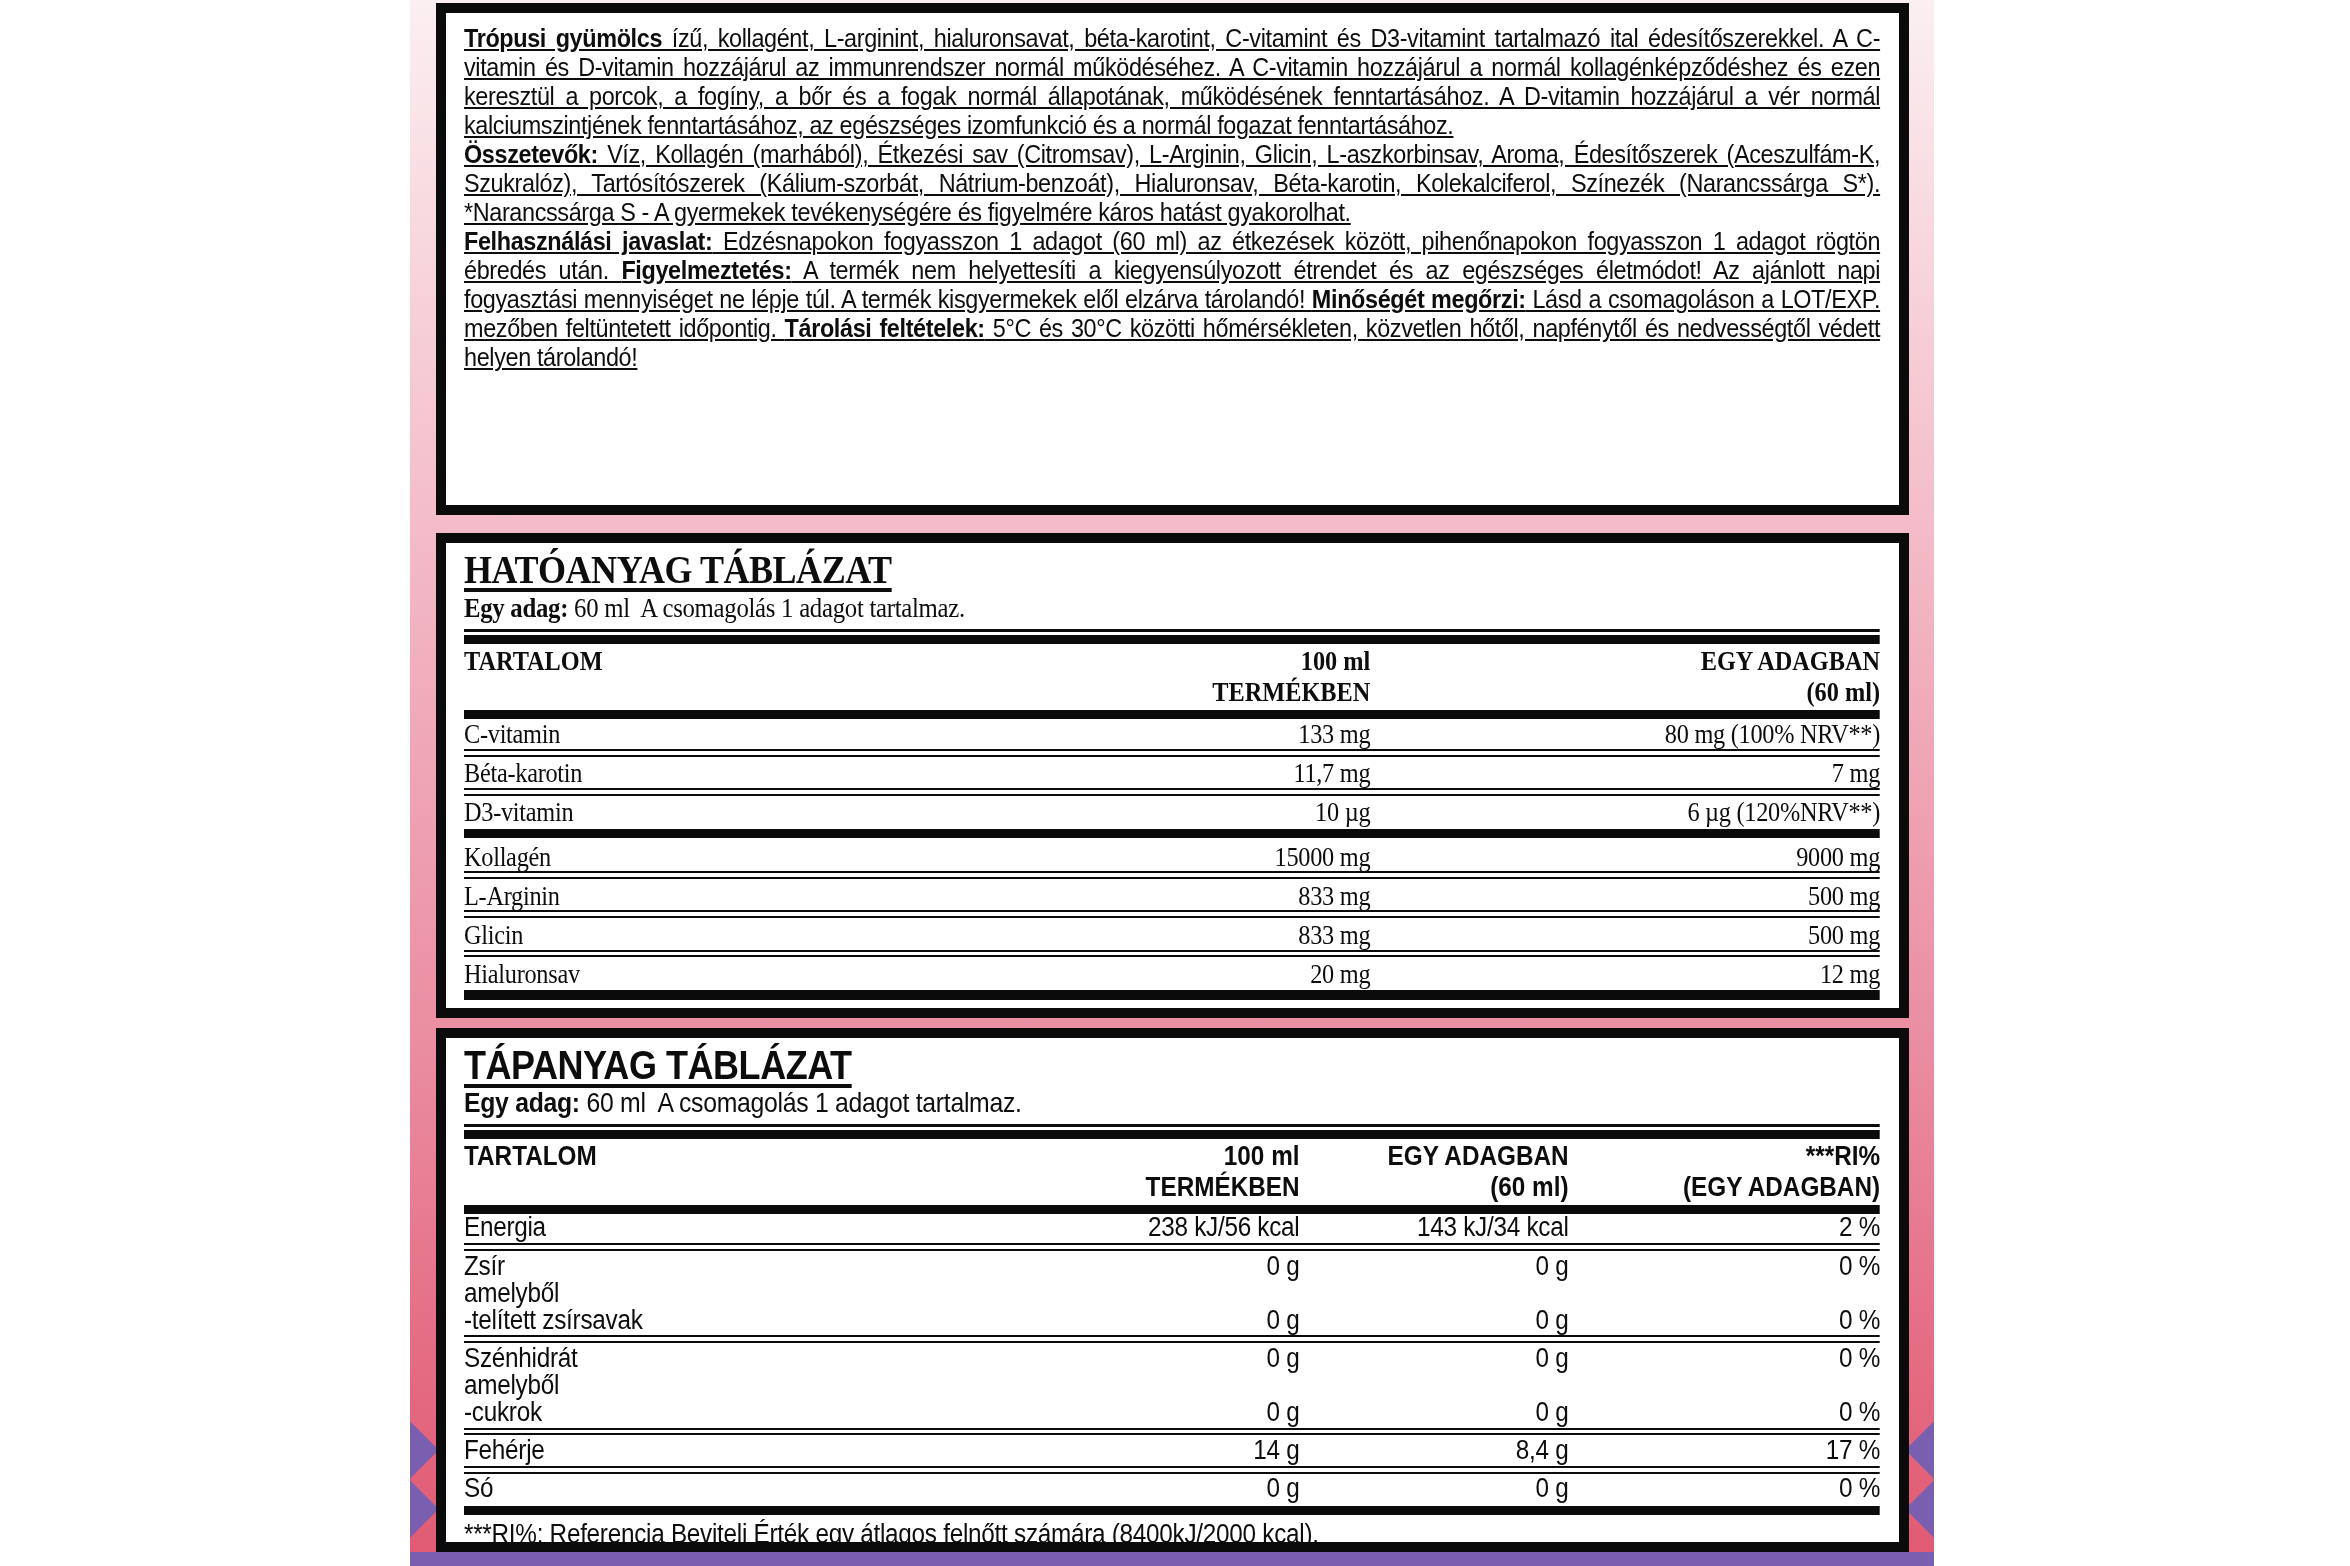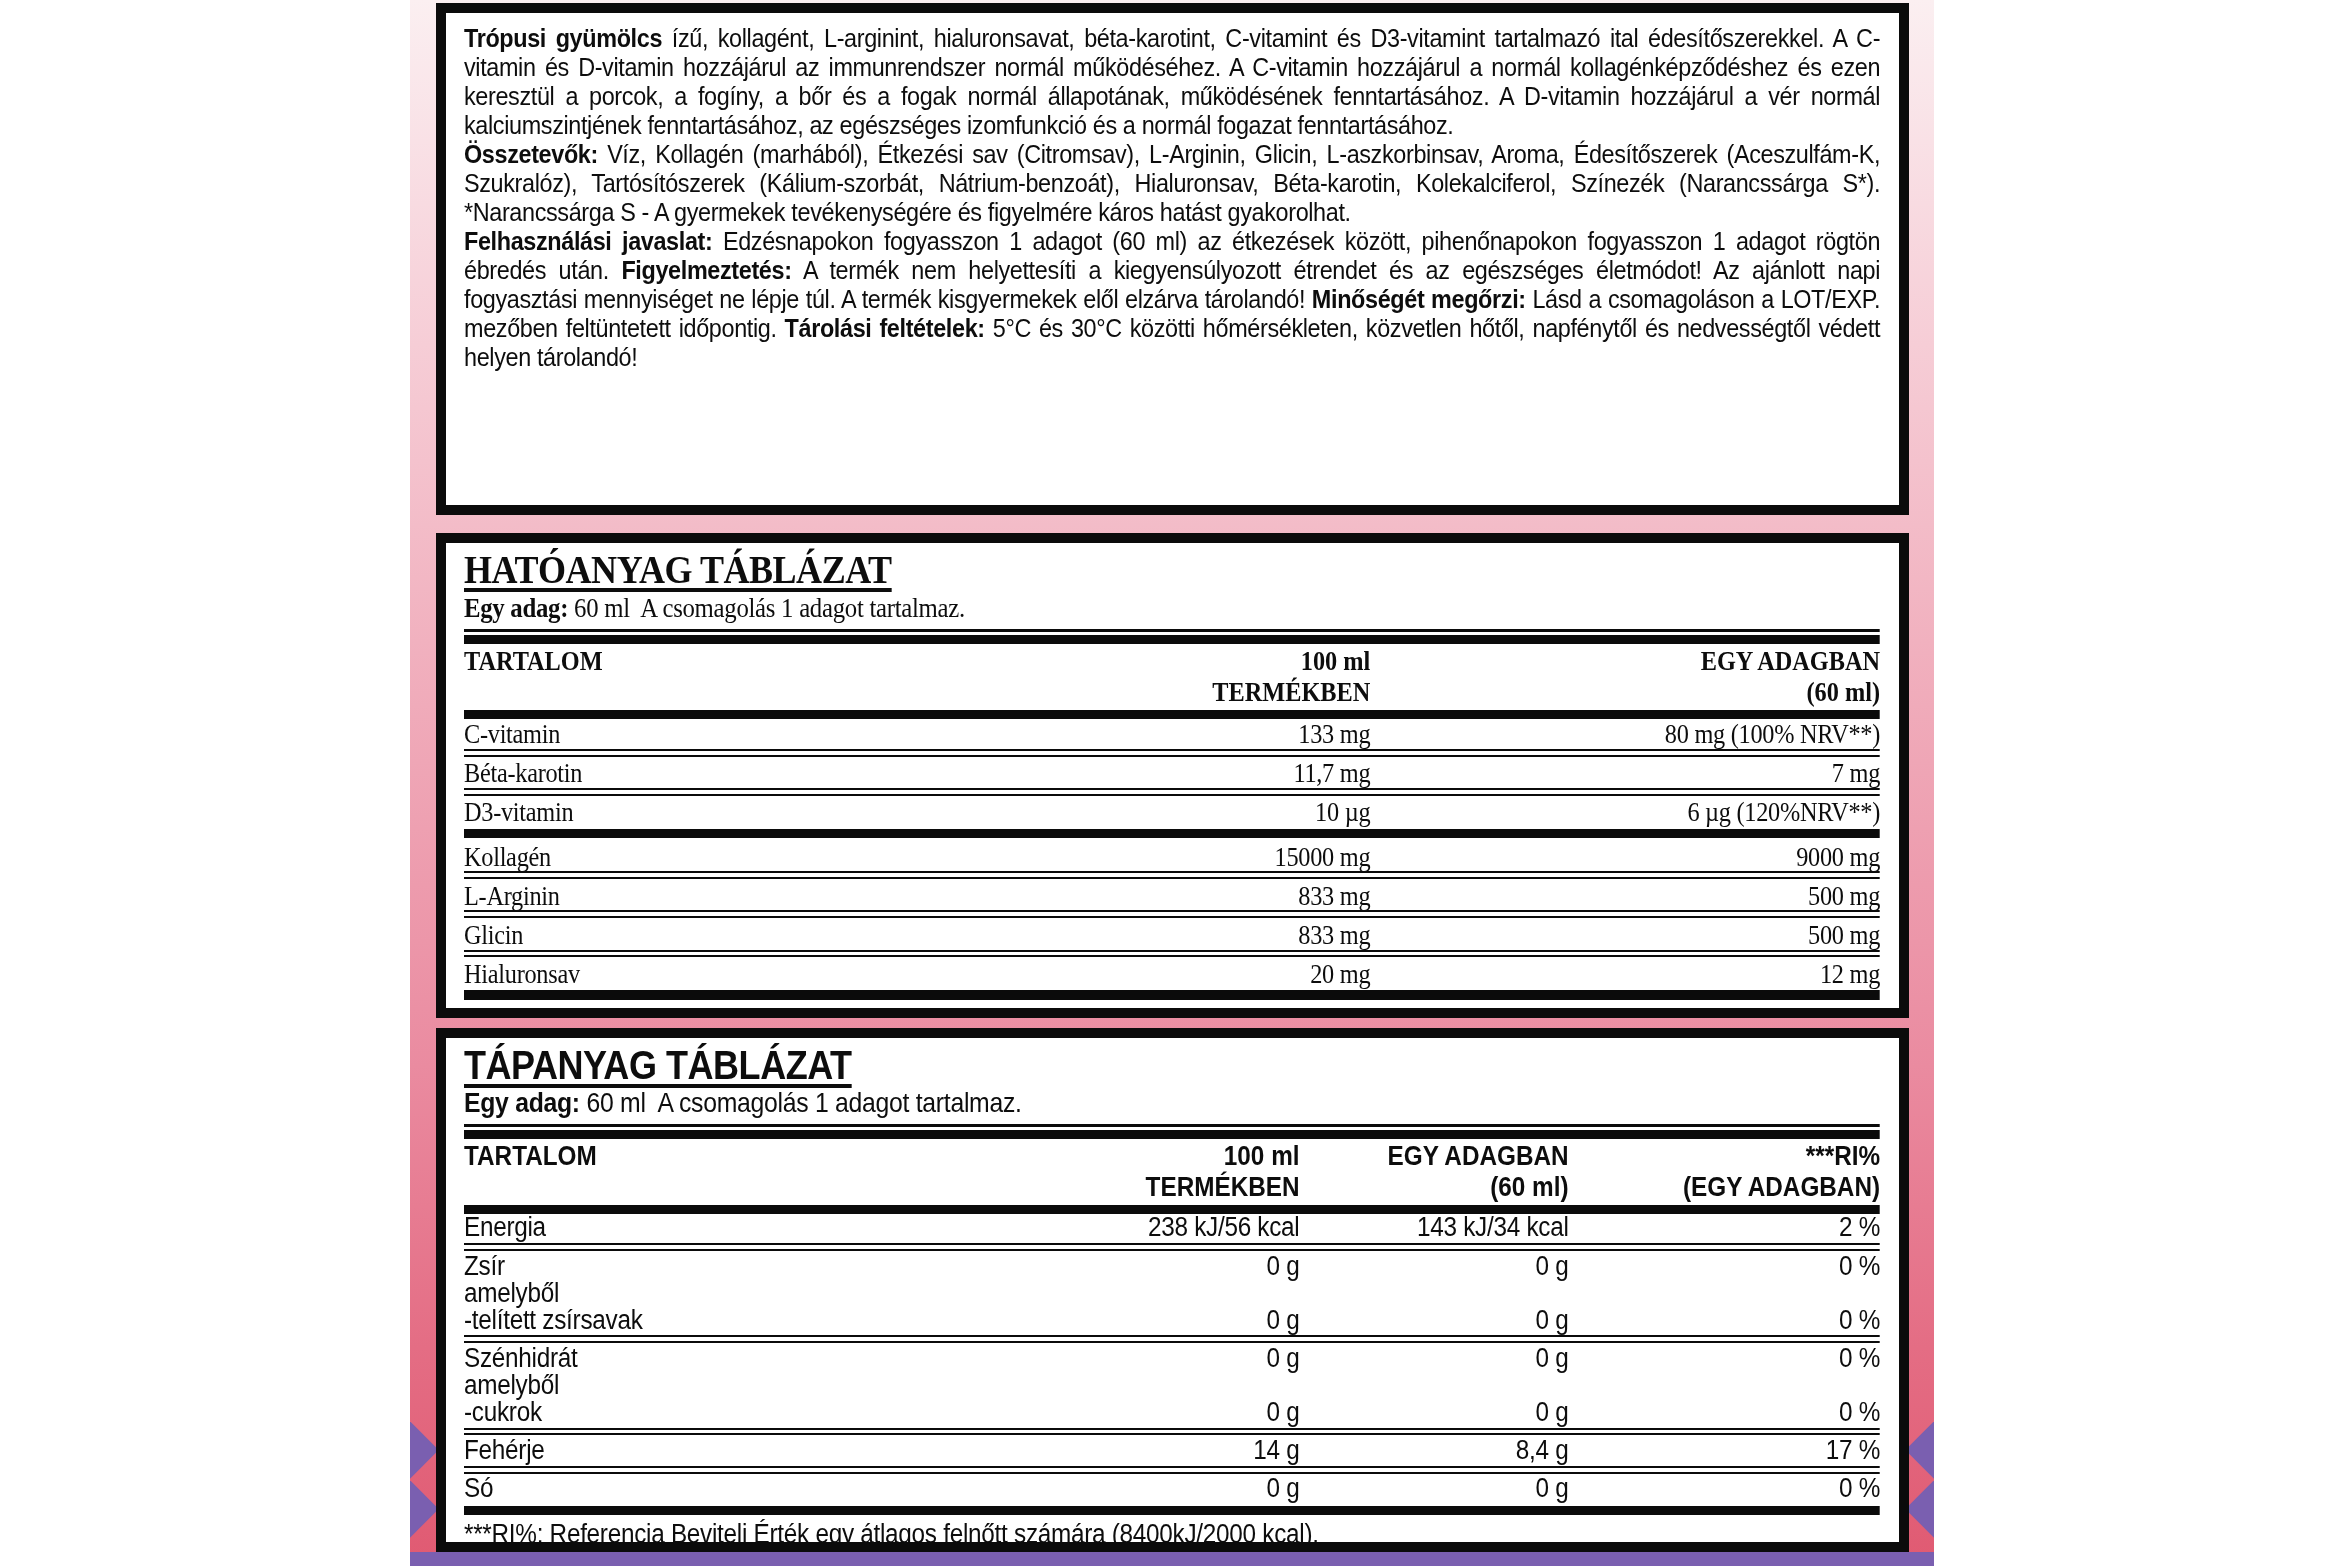--- a/index.html
+++ b/index.html
@@ -18,21 +18,21 @@
       linear-gradient(-45deg, transparent 10px, #7a5fb0 0),
       linear-gradient(45deg, transparent 10px, #7a5fb0 0);
     background-position:left bottom;
     background-size:31px 29px;
     background-repeat:repeat-x;
   }
   .box{
     position:absolute;left:26px;width:1473px;background:#ffffff;
     border:10px solid #0b0b0b;box-sizing:border-box;overflow:hidden;
   }
-  .box1{top:2.8px;height:512px;padding:11px 18.4px;}
+  .box1{top:2.8px;height:512px;padding:11px 18.4px;text-decoration:underline;}
   .box2{top:533px;height:485px;padding:7.3px 18.4px;font-family:Liberation Serif, serif;}
   .box3{top:1028px;height:524px;padding:7.3px 18.4px;}
   .condense{transform:scaleX(0.9);transform-origin:0 0;width:111.1%;}
   .body-text{font-size:26px;line-height:29px;text-align:justify;letter-spacing:-0.4px;margin:0;}
   .body-text b{font-weight:700;}
   .tbl-title{
     font-size:40px;line-height:40px;font-weight:700;letter-spacing:-0.5px;margin:0;
     text-decoration:underline;text-decoration-thickness:3.7px;text-underline-offset:4.6px;
     display:inline-block;
   }

